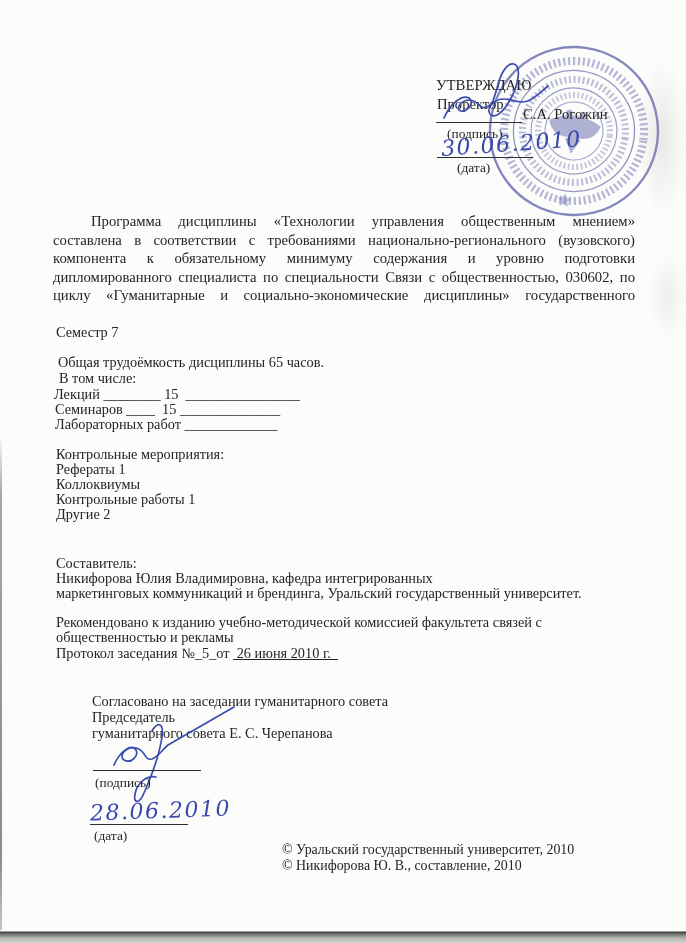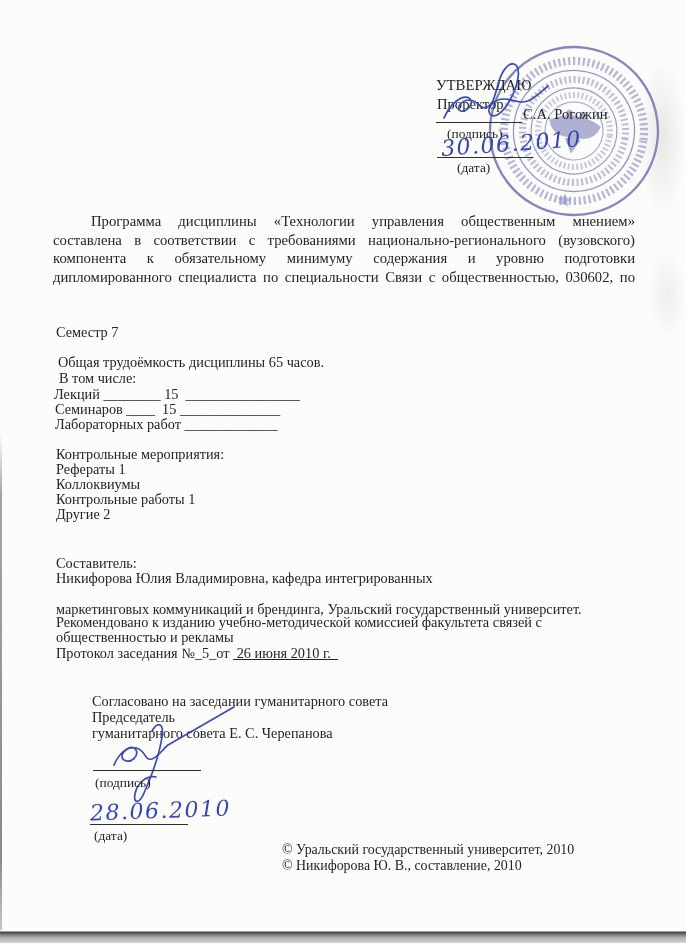--- a/index.html
+++ b/index.html
@@ -78,38 +78,39 @@
 
   <div class="hand" style="left:441px;top:133px;transform:rotate(-4deg);">30.06.2010</div>
   <div class="rule" style="left:437px;top:157px;width:96px;"></div>
   <div class="t cap" style="left:457px;top:160px;">(дата)</div>
 
   <div class="intro">
     <div class="pline first">Программа дисциплины «Технологии управления общественным мнением»</div>
     <div class="pline">составлена в соответствии с требованиями национально-регионального (вузовского)</div>
     <div class="pline">компонента к обязательному минимуму содержания и уровню подготовки</div>
     <div class="pline">дипломированного специалиста по специальности Связи с общественностью, 030602, по</div>
+    <div class="pline">циклу «Гуманитарные и социально-экономические дисциплины» государственного</div>
   </div>
 
   <div class="t" style="left:56px;top:325px;">Семестр 7</div>
   <div class="t" style="left:58px;top:355px;">Общая трудоёмкость дисциплины 65 часов.</div>
   <div class="t" style="left:59px;top:371px;">В том числе:</div>
   <div class="t" style="left:54px;top:387px;">Лекций ________ 15  ________________</div>
   <div class="t" style="left:55px;top:402px;">Семинаров ____  15 ______________</div>
   <div class="t" style="left:55px;top:417px;">Лабораторных работ _____________</div>
 
   <div class="t" style="left:56px;top:447px;">Контрольные мероприятия:</div>
   <div class="t" style="left:56px;top:462px;">Рефераты 1</div>
   <div class="t" style="left:56px;top:477px;">Коллоквиумы</div>
   <div class="t" style="left:56px;top:492px;">Контрольные работы 1</div>
   <div class="t" style="left:56px;top:507px;">Другие 2</div>
 
   <div class="t" style="left:56px;top:556px;">Составитель:</div>
   <div class="t" style="left:56px;top:571px;">Никифорова Юлия Владимировна, кафедра интегрированных</div>
-  <div class="t" style="left:56px;top:586px;margin-top:16px;">маркетинговых коммуникаций и брендинга, Уральский государственный университет.</div>
+  <div class="t" style="left:56px;top:586px;">маркетинговых коммуникаций и брендинга, Уральский государственный университет.</div>
 
   <div class="t" style="left:56px;top:615px;">Рекомендовано к изданию учебно-методической комиссией факультета связей с</div>
   <div class="t" style="left:56px;top:630px;">общественностью и рекламы</div>
   <div class="t" style="left:56px;top:646px;"><span>Протокол заседания №_5_от </span><span style="text-decoration:underline;"> 26 июня 2010 г._</span></div>
 
   <div class="t" style="left:92px;top:694px;">Согласовано на заседании гуманитарного совета</div>
   <div class="t" style="left:92px;top:710px;">Председатель</div>
   <div class="t" style="left:92px;top:726px;">гуманитарного совета Е. С. Черепанова</div>
 
   <svg class="sig" style="left:100px;top:693px;" width="145" height="122" viewBox="0 0 145 122">

